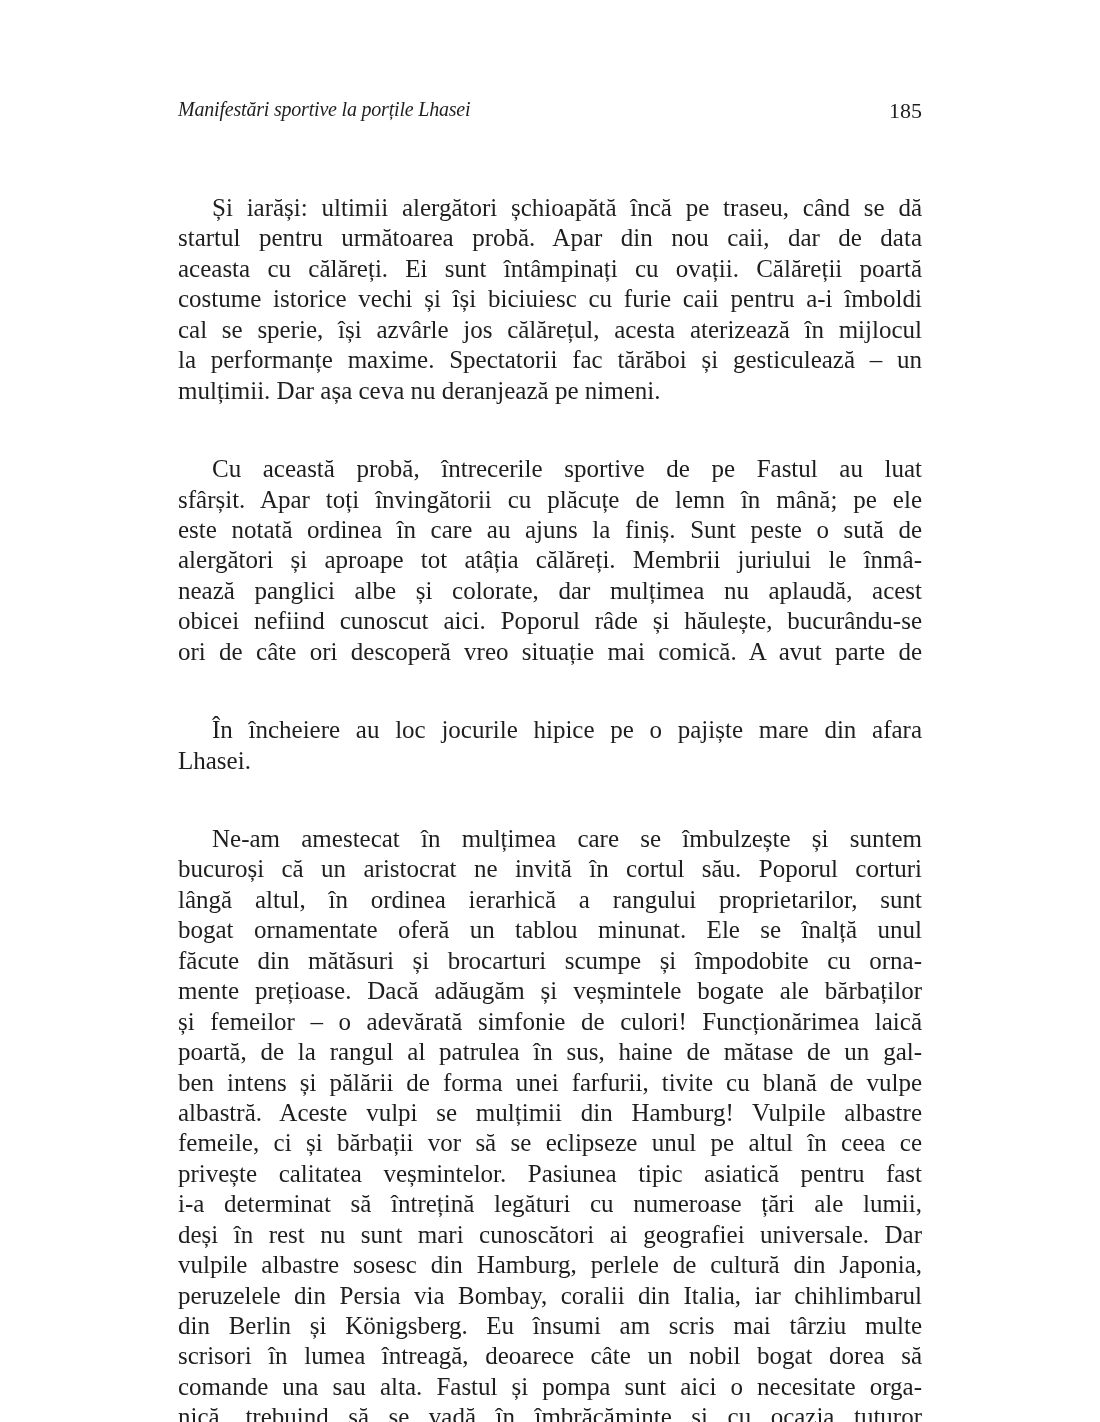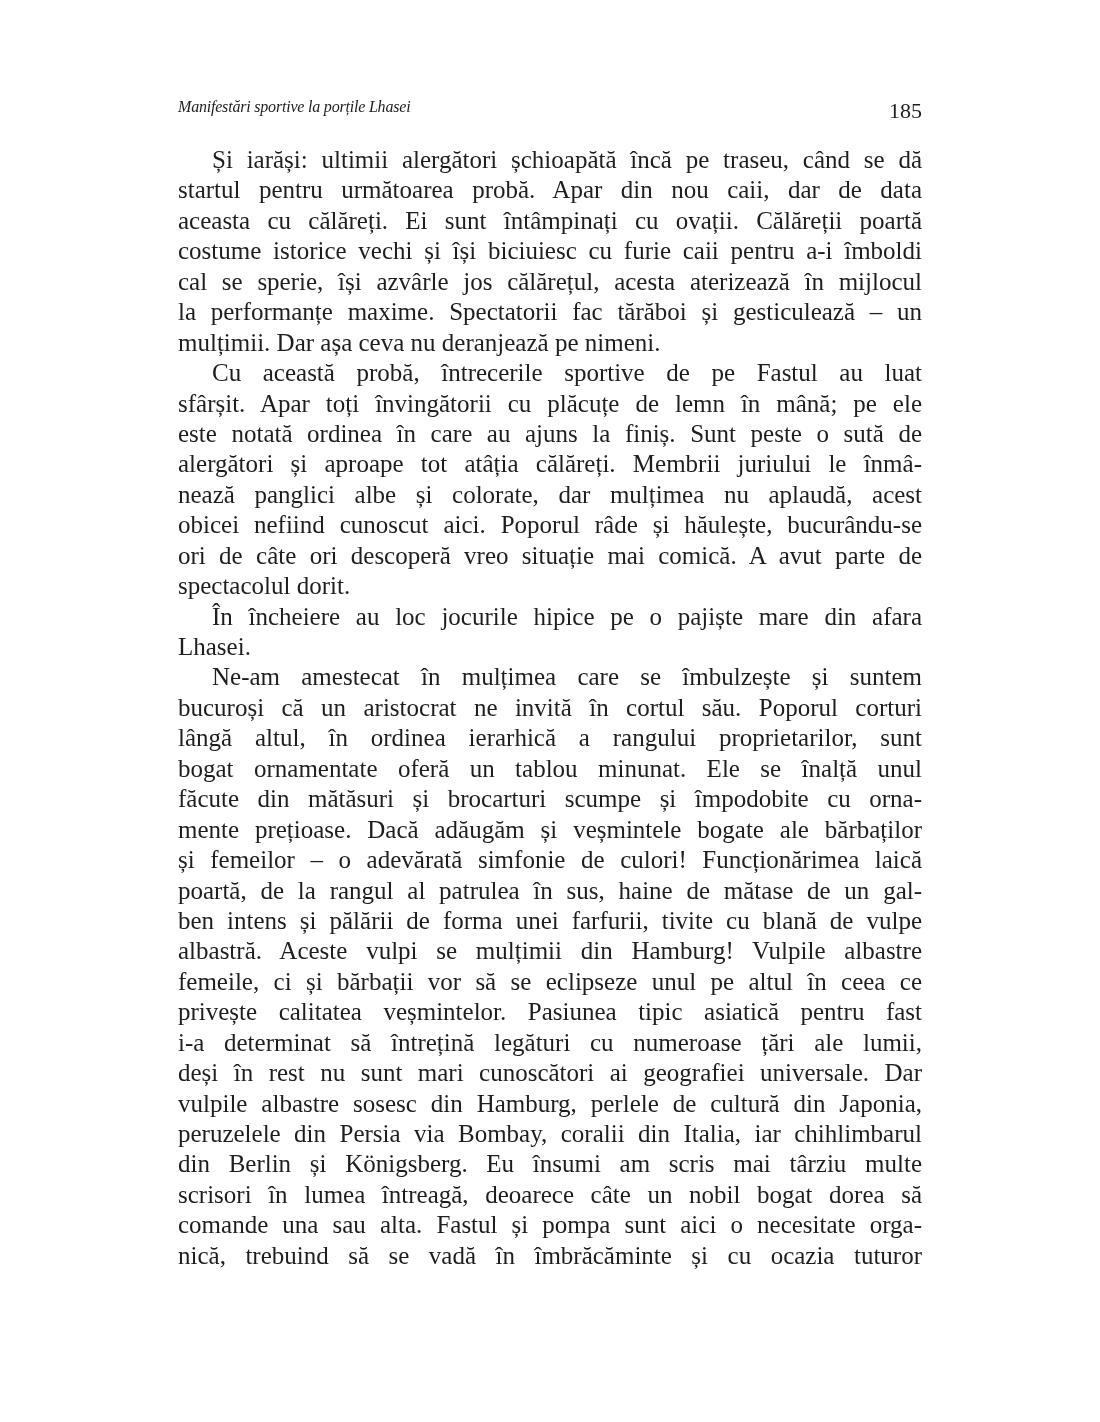--- a/index.html
+++ b/index.html
@@ -5,36 +5,36 @@
   html, body { margin: 0; padding: 0; background: #ffffff; }
   body { width: 1100px; height: 1422px; position: relative; overflow: hidden; }
   .page { position: absolute; left: 0; top: 0; width: 1100px; height: 1422px; background: #fff; }
   .running-head {
     position: absolute; left: 178px; top: 98px; width: 744px; height: 32px;
     font-family: "Liberation Serif", "DejaVu Serif", serif;
     color: #1e1e1e;
   }
   .running-title {
     position: absolute; left: 0; top: 0;
-    font-style: italic; font-size: 16px; letter-spacing: -0.2px;
+    font-style: italic; font-size: 20px; letter-spacing: -0.2px;
   }
   .page-number {
     position: absolute; right: 0; top: 0; font-size: 22px;
   }
   .body-text {
     position: absolute; left: 178px; top: 145px; width: 744px;
     font-family: "Liberation Serif", "DejaVu Serif", serif;
     font-size: 25px; color: #1e1e1e;
   }
   .line {
     display: block; height: 30.45px; line-height: 30.45px;
     white-space: nowrap; text-align: justify; text-align-last: justify;
     overflow: visible;
   }
-  .line.indent { padding-left: 34px; }
+  .line.indent { padding-left: 34px; margin-top: 48px; }
   .line.last { text-align-last: left; }
 </style>
 </head>
 <body>
 
 <div class="page">
   <div class="running-head">
     <span class="running-title">Manifestări sportive la porțile Lhasei</span>
     <span class="page-number">185</span>
   </div>
@@ -46,21 +46,20 @@
       <span class="line">cal se sperie, își azvârle jos călărețul, acesta aterizează în mijlocul</span>
       <span class="line">la performanțe maxime. Spectatorii fac tărăboi și gesticulează – un</span>
       <span class="line last">mulțimii. Dar așa ceva nu deranjează pe nimeni.</span>
       <span class="line indent">Cu această probă, întrecerile sportive de pe Fastul au luat</span>
       <span class="line">sfârșit. Apar toți învingătorii cu plăcuțe de lemn în mână; pe ele</span>
       <span class="line">este notată ordinea în care au ajuns la finiș. Sunt peste o sută de</span>
       <span class="line">alergători și aproape tot atâția călăreți. Membrii juriului le înmâ-</span>
       <span class="line">nează panglici albe și colorate, dar mulțimea nu aplaudă, acest</span>
       <span class="line">obicei nefiind cunoscut aici. Poporul râde și hăulește, bucurându-se</span>
       <span class="line">ori de câte ori descoperă vreo situație mai comică. A avut parte de</span>
-      <span class="line last">spectacolul dorit.</span>
       <span class="line indent">În încheiere au loc jocurile hipice pe o pajiște mare din afara</span>
       <span class="line last">Lhasei.</span>
       <span class="line indent">Ne-am amestecat în mulțimea care se îmbulzește și suntem</span>
       <span class="line">bucuroși că un aristocrat ne invită în cortul său. Poporul corturi</span>
       <span class="line">lângă altul, în ordinea ierarhică a rangului proprietarilor, sunt</span>
       <span class="line">bogat ornamentate oferă un tablou minunat. Ele se înalță unul</span>
       <span class="line">făcute din mătăsuri și brocarturi scumpe și împodobite cu orna-</span>
       <span class="line">mente prețioase. Dacă adăugăm și veșmintele bogate ale bărbaților</span>
       <span class="line">și femeilor – o adevărată simfonie de culori! Funcționărimea laică</span>
       <span class="line">poartă, de la rangul al patrulea în sus, haine de mătase de un gal-</span>

